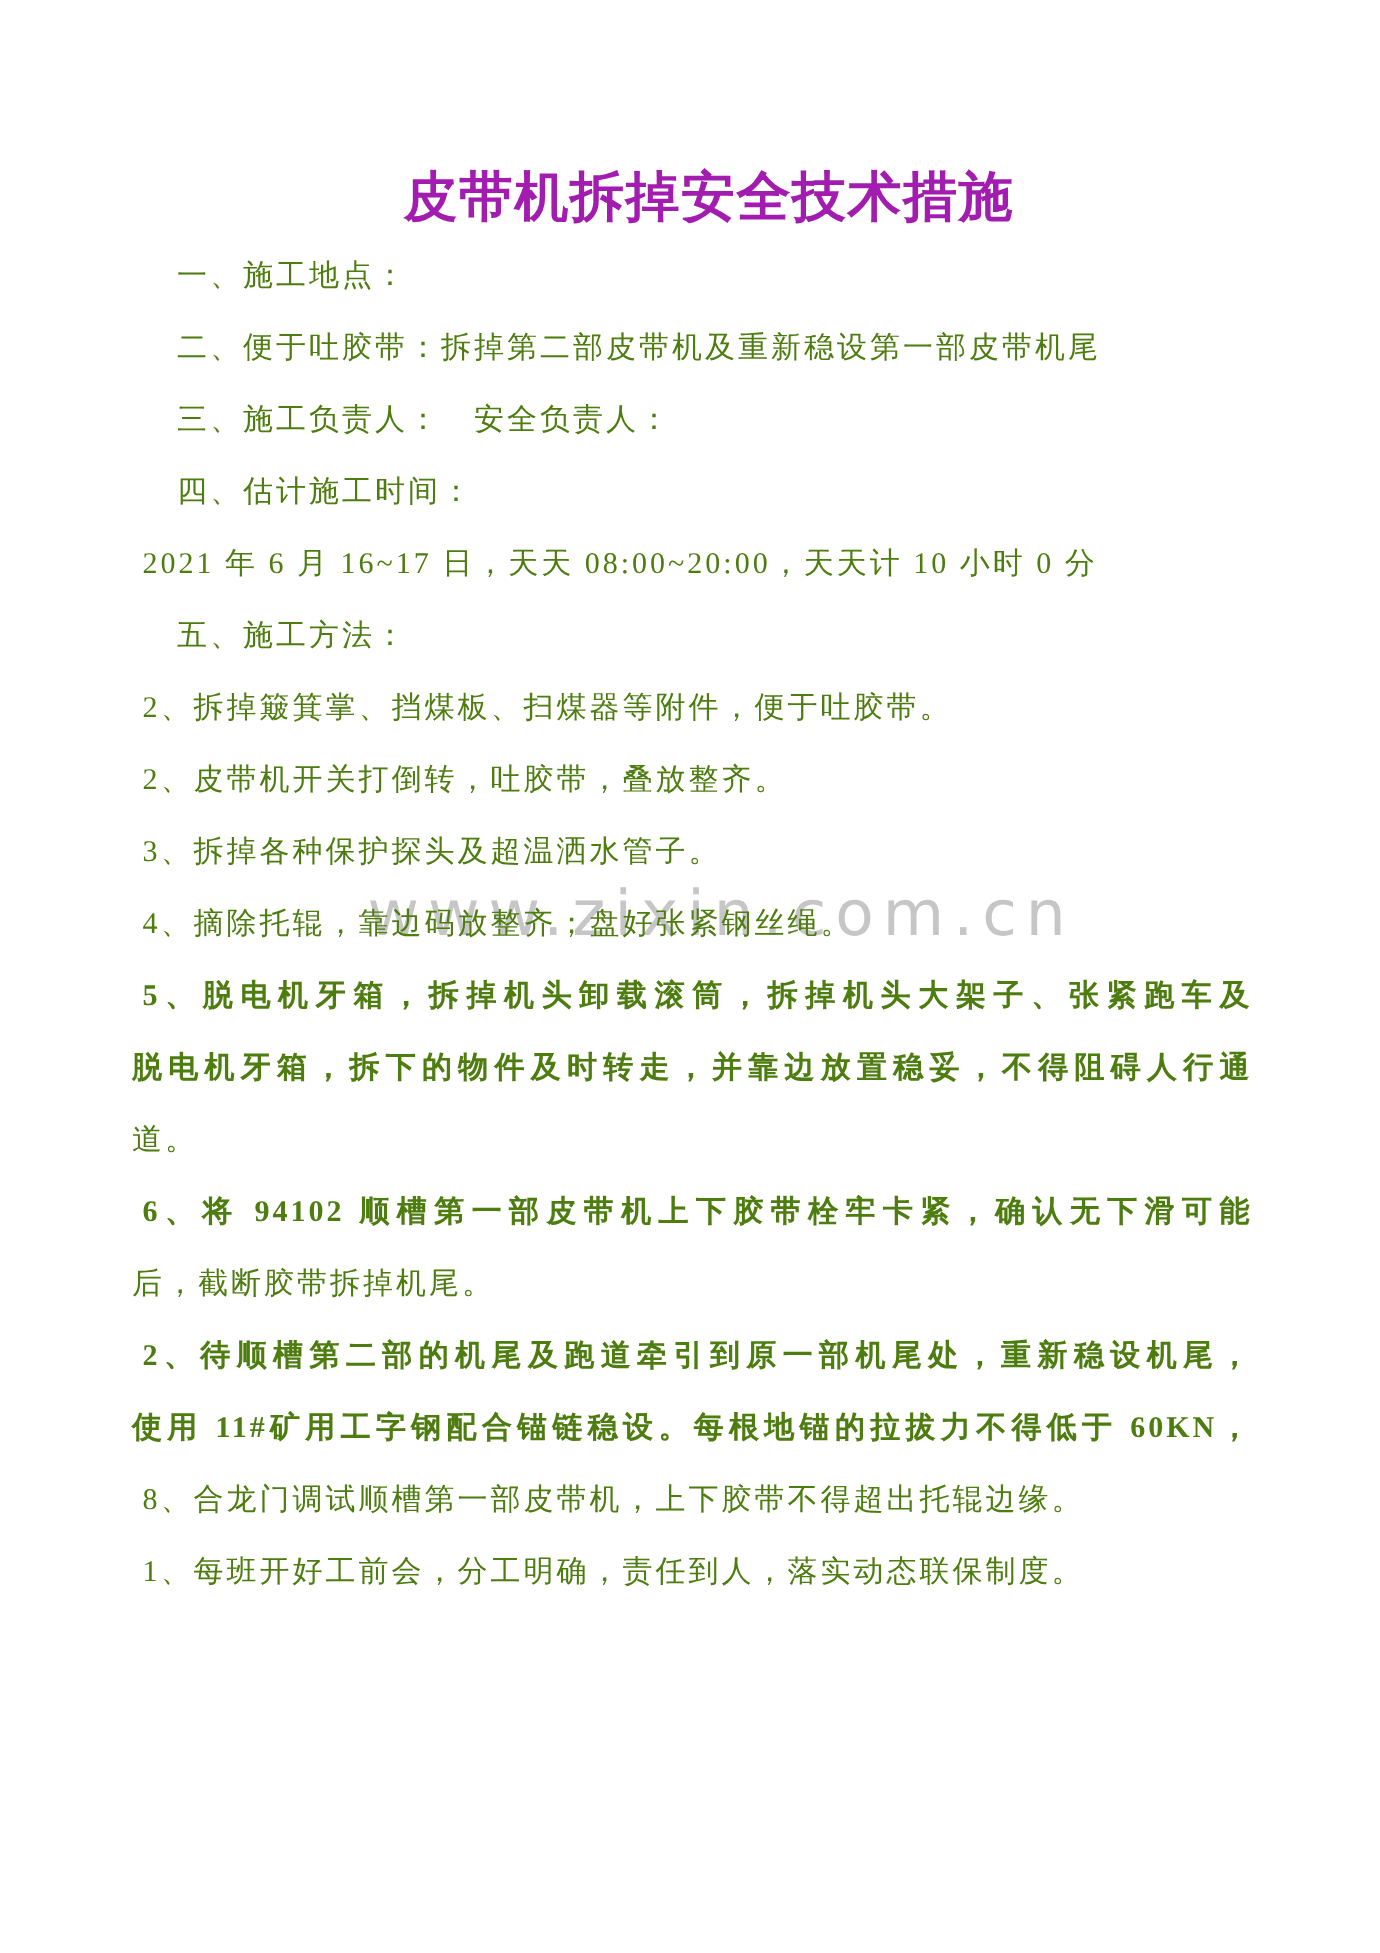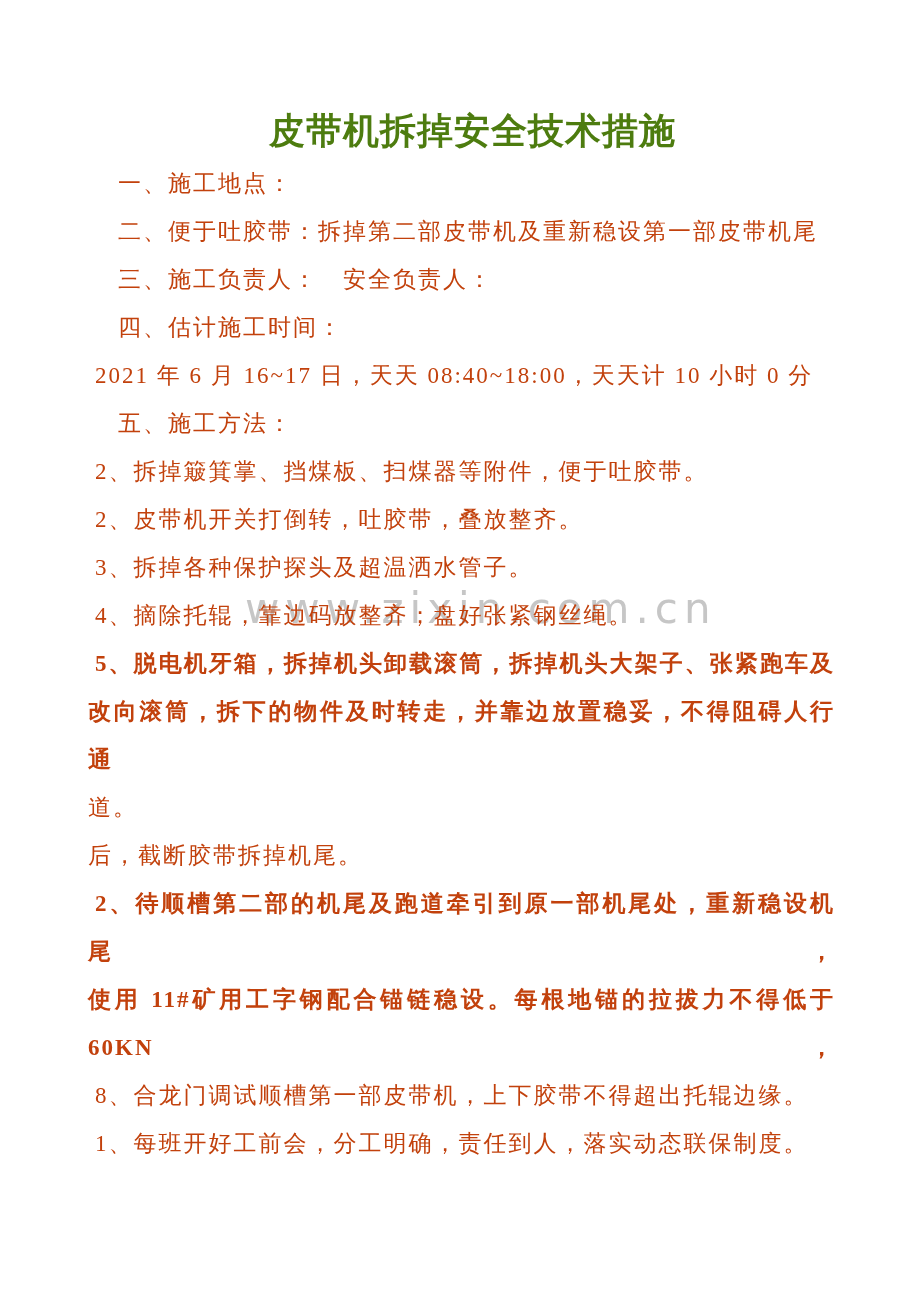--- a/index.html
+++ b/index.html
@@ -24,33 +24,33 @@
   }
   .title{
     position:relative;z-index:1;
     padding-top:107px;
     padding-left:25px;
     text-align:center;
     font-size:36px;
     font-weight:bold;
     line-height:48px;
     letter-spacing:1px;
-    color:#4d7c0f;
+    color:#a21caf;
   }
   .lines{
     position:relative;z-index:1;
     margin-top:5px;
     padding:0 85px 0 88px; 
   }
   .line{
-    font-size:23px;
+    font-size:20px;
     line-height:48px;
     letter-spacing:2px;
     white-space:nowrap;
-    color:#c2410c;
+    color:#4d7c0f;
   }
   .line.stretch{
     white-space:normal;
     text-align:justify;
     text-align-last:justify;
     font-weight:bold;
   }
   .ind-cn{text-indent:30px;}
   .ind-num{text-indent:7px;}
   .ind-none{text-indent:0;}
@@ -59,28 +59,29 @@
 <body>
 
 <div class="doc" style="background: rgb(255, 255, 255);">
   <div class="watermark" style="color: rgb(198, 198, 198);">www.zixin.com.cn</div>
   <div class="title">皮带机拆掉安全技术措施</div>
   <div class="lines">
       <div class="line ind-cn">一、施工地点：</div>
       <div class="line ind-cn">二、便于吐胶带：拆掉第二部皮带机及重新稳设第一部皮带机尾</div>
       <div class="line ind-cn">三、施工负责人：　安全负责人：</div>
       <div class="line ind-cn">四、估计施工时间：</div>
-      <div class="line ind-num">2021 年 6 月 16~17 日，天天 08:40~18:00，天天计 10 小时 0 分</div>
+      <div class="line ind-num">2021 年 6 月 16~17 日，天天 08:00~20:00，天天计 10 小时 0 分</div>
       <div class="line ind-cn">五、施工方法：</div>
       <div class="line ind-num">2、拆掉簸箕掌、挡煤板、扫煤器等附件，便于吐胶带。</div>
       <div class="line ind-num">2、皮带机开关打倒转，吐胶带，叠放整齐。</div>
       <div class="line ind-num">3、拆掉各种保护探头及超温洒水管子。</div>
       <div class="line ind-num">4、摘除托辊，靠边码放整齐；盘好张紧钢丝绳。</div>
       <div class="line ind-num stretch">5、脱电机牙箱，拆掉机头卸载滚筒，拆掉机头大架子、张紧跑车及</div>
-      <div class="line ind-none stretch">改向滚筒，拆下的物件及时转走，并靠边放置稳妥，不得阻碍人行通</div>
+      <div class="line ind-none stretch">脱电机牙箱，拆下的物件及时转走，并靠边放置稳妥，不得阻碍人行通</div>
       <div class="line ind-none">道。</div>
+      <div class="line ind-num stretch">6、将 94102 顺槽第一部皮带机上下胶带栓牢卡紧，确认无下滑可能</div>
       <div class="line ind-none">后，截断胶带拆掉机尾。</div>
       <div class="line ind-num stretch">2、待顺槽第二部的机尾及跑道牵引到原一部机尾处，重新稳设机尾，</div>
       <div class="line ind-none stretch">使用 11#矿用工字钢配合锚链稳设。每根地锚的拉拔力不得低于 60KN，</div>
       <div class="line ind-num">8、合龙门调试顺槽第一部皮带机，上下胶带不得超出托辊边缘。</div>
       <div class="line ind-num">1、每班开好工前会，分工明确，责任到人，落实动态联保制度。</div>
     </div>
 </div>
 
 </body></html>

